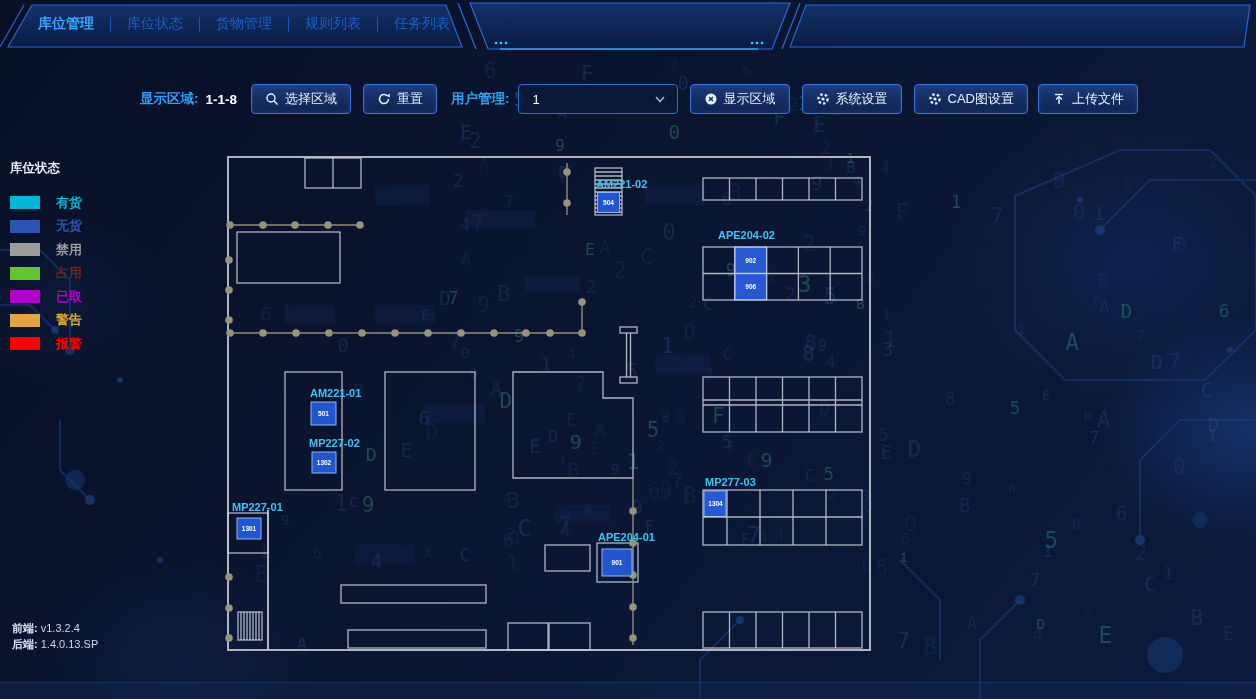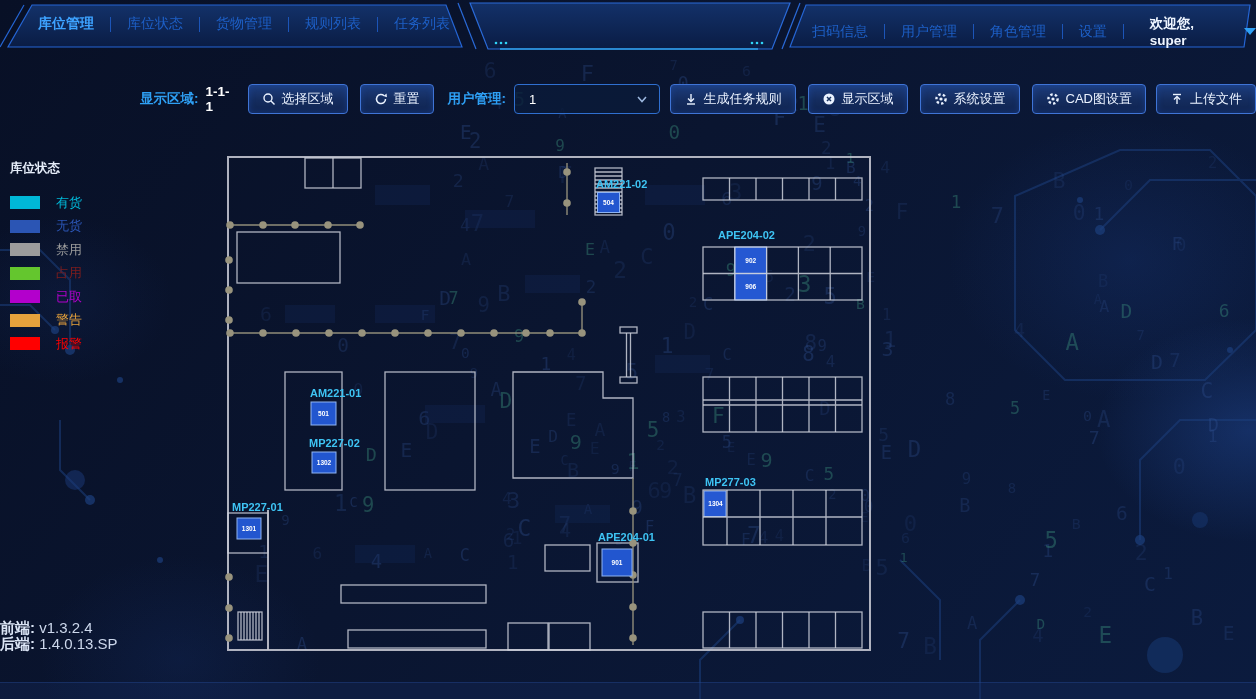--- a/index.html
+++ b/index.html
@@ -53,28 +53,28 @@
     background:rgba(10,26,58,.8); border:1px solid #2f6fd0; border-radius:4px;
     padding:0 10px 0 14px; cursor:pointer; }
   #layers-value { flex:1; color:#ffffff; font-size:13px; }
   .ml14 { margin-left:14px; } .ml12 { margin-left:12px; } .ml10 { margin-left:10px; }
 
   
   #legend { position:absolute; left:10px; top:160px; z-index:6; }
   .leg-title { font-size:12.5px; font-weight:bold; color:#e6edf9; margin-bottom:14px; }
   .leg-item { display:flex; align-items:center; height:23.5px; }
   .swatch { width:30px; height:13px; margin-right:16px; flex:0 0 auto; }
-  .leg-label { font-size:13px; font-weight:normal; }
+  .leg-label { font-size:13px; font-weight:bold; }
   #area-legend { margin-top:24px; }
   .area-item { display:flex; align-items:center; height:28.5px; }
   .line-swatch { width:16px; height:4px; margin-right:8px; flex:0 0 auto; border-radius:1px; }
   .area-label { font-size:13.5px; font-weight:bold; width:64px; text-align:center; white-space:nowrap; }
 
   
-  #versions { position:absolute; left:0; top:620px; z-index:6; font-size:15px; color:#cdd8ec; line-height:16px; }
+  #versions { position:absolute; left:12px; top:620px; z-index:6; font-size:11px; color:#cdd8ec; line-height:16px; }
   #versions b { color:#dbe5f5; }
 
   
   #map-svg { position:absolute; left:225px; top:155px; z-index:4; }
   .wall { fill:none; stroke:#c2c4cf; stroke-opacity:.9; stroke-width:2; }
   .wall-thin { fill:none; stroke:#cdd0da; stroke-opacity:.85; stroke-width:1.3; }
   .dotline { stroke:#98937d; stroke-width:1.4; stroke-opacity:.95; fill:none; }
   .node { fill:#98937d; }
   .loc-box { fill:#2256cf; stroke:#8fb4f2; stroke-width:1; }
   .loc-cell { fill:#2558d2; stroke:#8fb4f2; stroke-width:1; }
@@ -355,39 +355,25 @@
     <span class="nav-item">库位状态</span>
       <span class="nav-sep"></span>
     <span class="nav-item">货物管理</span>
       <span class="nav-sep"></span>
     <span class="nav-item">规则列表</span>
       <span class="nav-sep"></span>
     <span class="nav-item">任务列表</span>
   </div>
 
 
-  <div class="nav-row" id="nav-right">
-    <span class="nav-item">扫码信息</span>
-      <span class="nav-sep"></span>
-    <span class="nav-item">用户管理</span>
-      <span class="nav-sep"></span>
-    <span class="nav-item">角色管理</span>
-      <span class="nav-sep"></span>
-    <span class="nav-item">设置</span>
-      <span class="nav-sep"></span>
-    <div id="welcome-wrap">
-      <span id="welcome-text">欢迎您, super</span>
-      <span id="welcome-caret"></span>
-    </div>
-  </div>
 </div>
 
 <div id="toolbar">
   <span class="tb-label">显示区域:</span>
-  <span class="tb-value">1-1-1</span>
+  <span class="tb-value">1-1-8</span>
 
   <button class="btn ml14">
     <svg class="ic" viewBox="0 0 14 14">
         <circle cx="6" cy="6" r="4" fill="none" stroke="#eaf2ff" stroke-width="1.4"></circle>
         <line x1="9" y1="9" x2="12.5" y2="12.5" stroke="#eaf2ff" stroke-width="1.4"></line>
       </svg>
     <span>选择区域</span>
   </button>
 
   <button class="btn ml12">
@@ -399,28 +385,20 @@
   </button>
 
   <span class="tb-label ml14">用户管理:</span>
   <div id="layers-select">
     <span id="layers-value">1</span>
     <svg class="ic" width="14" height="14" viewBox="0 0 14 14">
         <polyline points="3,5 7,9.5 11,5" fill="none" stroke="#9db8e0" stroke-width="1.5"></polyline>
       </svg>
   </div>
 
-  <button class="btn ml10">
-    <svg class="ic" viewBox="0 0 14 14" stroke="#eaf2ff" stroke-width="1.4" fill="none">
-        <line x1="7" y1="2" x2="7" y2="9"></line>
-        <polyline points="4,6.5 7,9.5 10,6.5"></polyline>
-        <line x1="3" y1="12" x2="11" y2="12"></line>
-      </svg>
-    <span>生成任务规则</span>
-  </button>
 
   <button class="btn ml12">
     <svg class="ic" viewBox="0 0 14 14">
         <circle cx="7" cy="7" r="5.5" fill="#eaf2ff"></circle>
         <path d="M5 5 L9 9 M9 5 L5 9" stroke="#16305e" stroke-width="1.5"></path>
       </svg>
     <span>显示区域</span>
   </button>
 
   <button class="btn ml12">

